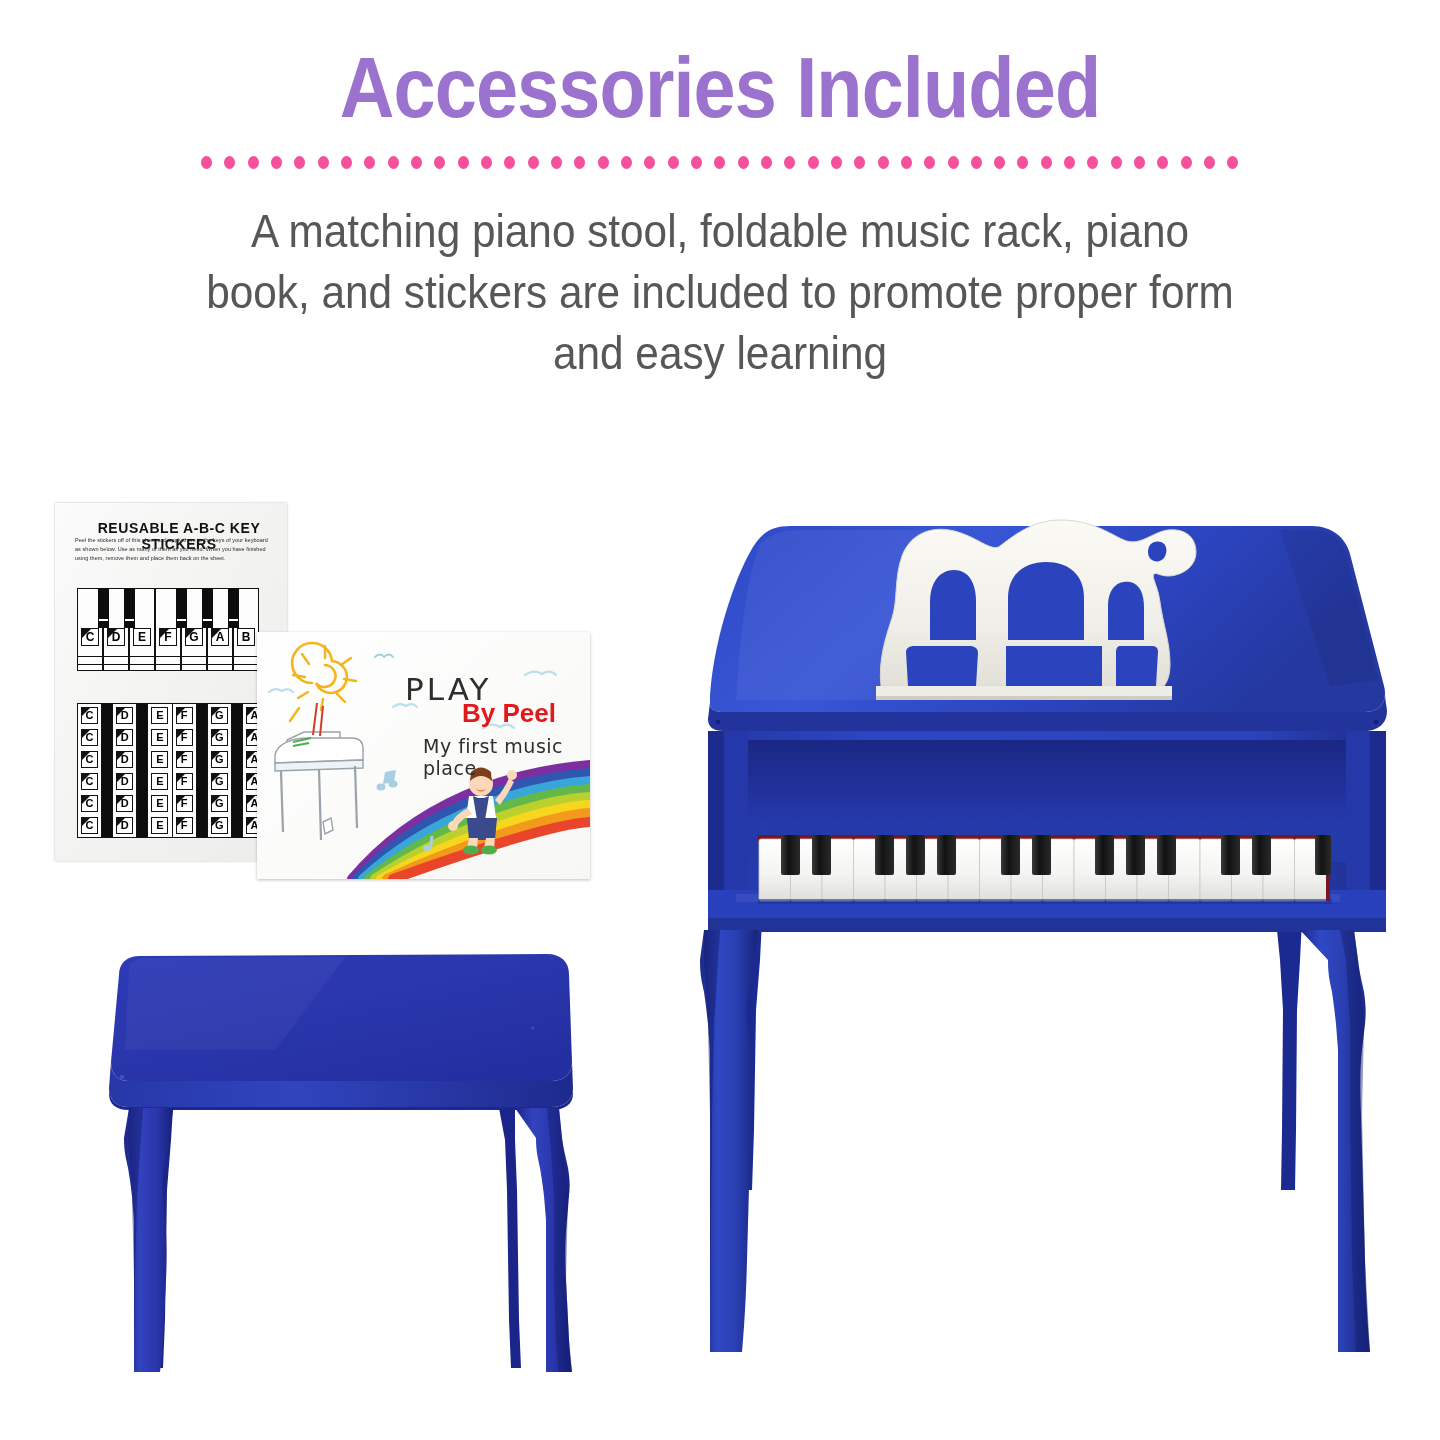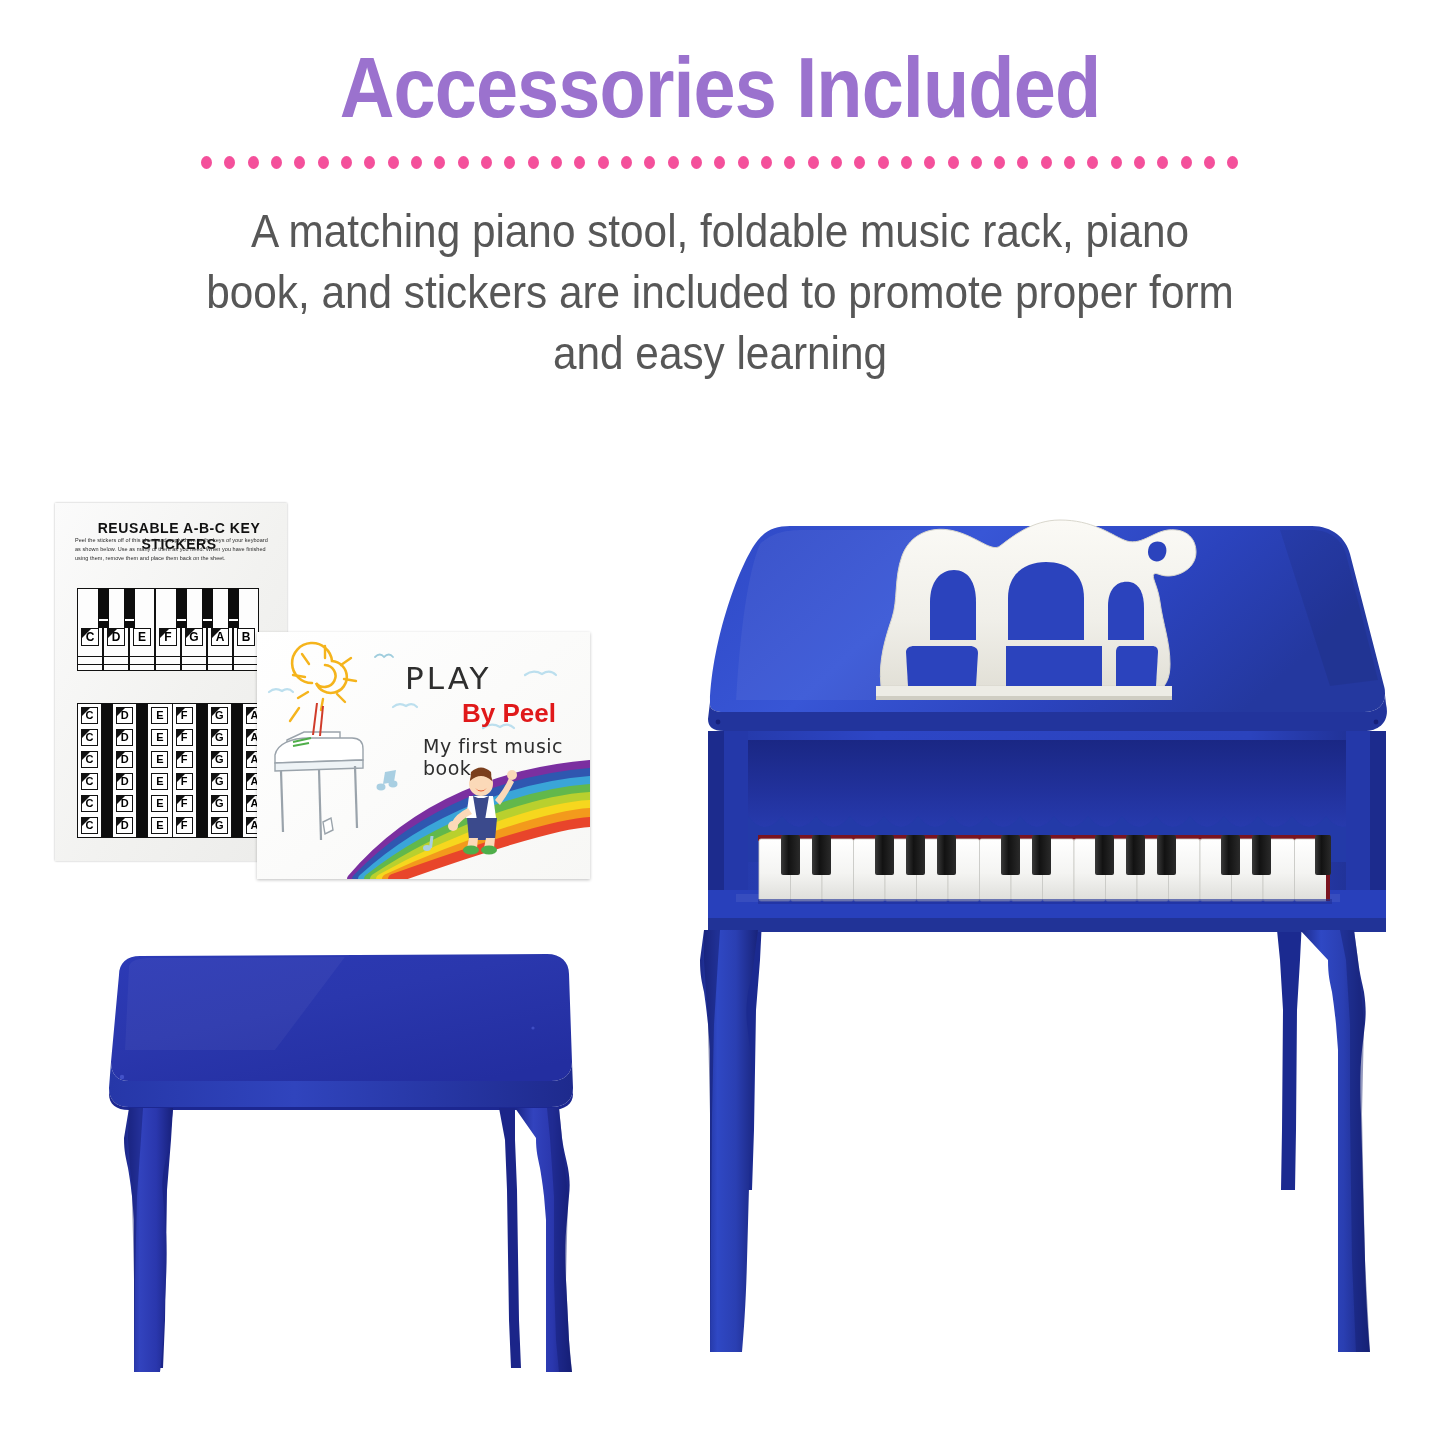--- a/index.html
+++ b/index.html
@@ -204,21 +204,21 @@
     background: #fbfbfb;
     box-shadow: 0 1px 3px rgba(0,0,0,.25);
     overflow: hidden;
   }
   #music-book .bk-bg {
     position: absolute; inset: 0;
     background: linear-gradient(140deg,#ffffff 0%,#f7f7f5 100%);
   }
   #bk-play {
     position: absolute;
-    left: 148px; top: 28px;
+    left: 148px; top: 39px;
     font-size: 31px;
     font-weight: normal;
     letter-spacing: 3px;
     color: #2e2e2e;
     font-family: "DejaVu Sans", sans-serif;
   }
   #bk-bycolor {
     position: absolute;
     left: 205px; top: 66px;
     font-size: 26px;
@@ -534,21 +534,21 @@
       <circle cx="196" cy="194" r="5" fill="#fbd9b8"></circle>
       <path d="M212 206 l9 0 l-1 10 l-10 0 z" fill="#fbd9b8"></path>
       <path d="M229 206 l9 0 l-1 10 l-10 0 z" fill="#fbd9b8"></path>
       <ellipse cx="214" cy="218" rx="8" ry="4.5" fill="#4fae4a"></ellipse>
       <ellipse cx="232" cy="218" rx="8" ry="4.5" fill="#4fae4a"></ellipse>
     </g>
   </svg>
 
   <div id="bk-play" class="nosel">PLAY</div>
   <div id="bk-bycolor" class="nosel">By Peel</div>
-  <div id="bk-subtitle" class="nosel">My first music book</div>
+  <div id="bk-subtitle" class="nosel">My first music place</div>
 </div>
 
 <div id="piano">
   <svg width="780" height="900" viewBox="0 0 780 900">
     <defs>
       <linearGradient id="lidG" x1="0" y1="0" x2="1" y2="0.3">
         <stop offset="0%" stop-color="#2f49c6"></stop>
         <stop offset="38%" stop-color="#3856d6"></stop>
         <stop offset="72%" stop-color="#2b43bd"></stop>
         <stop offset="100%" stop-color="#24389f"></stop>

